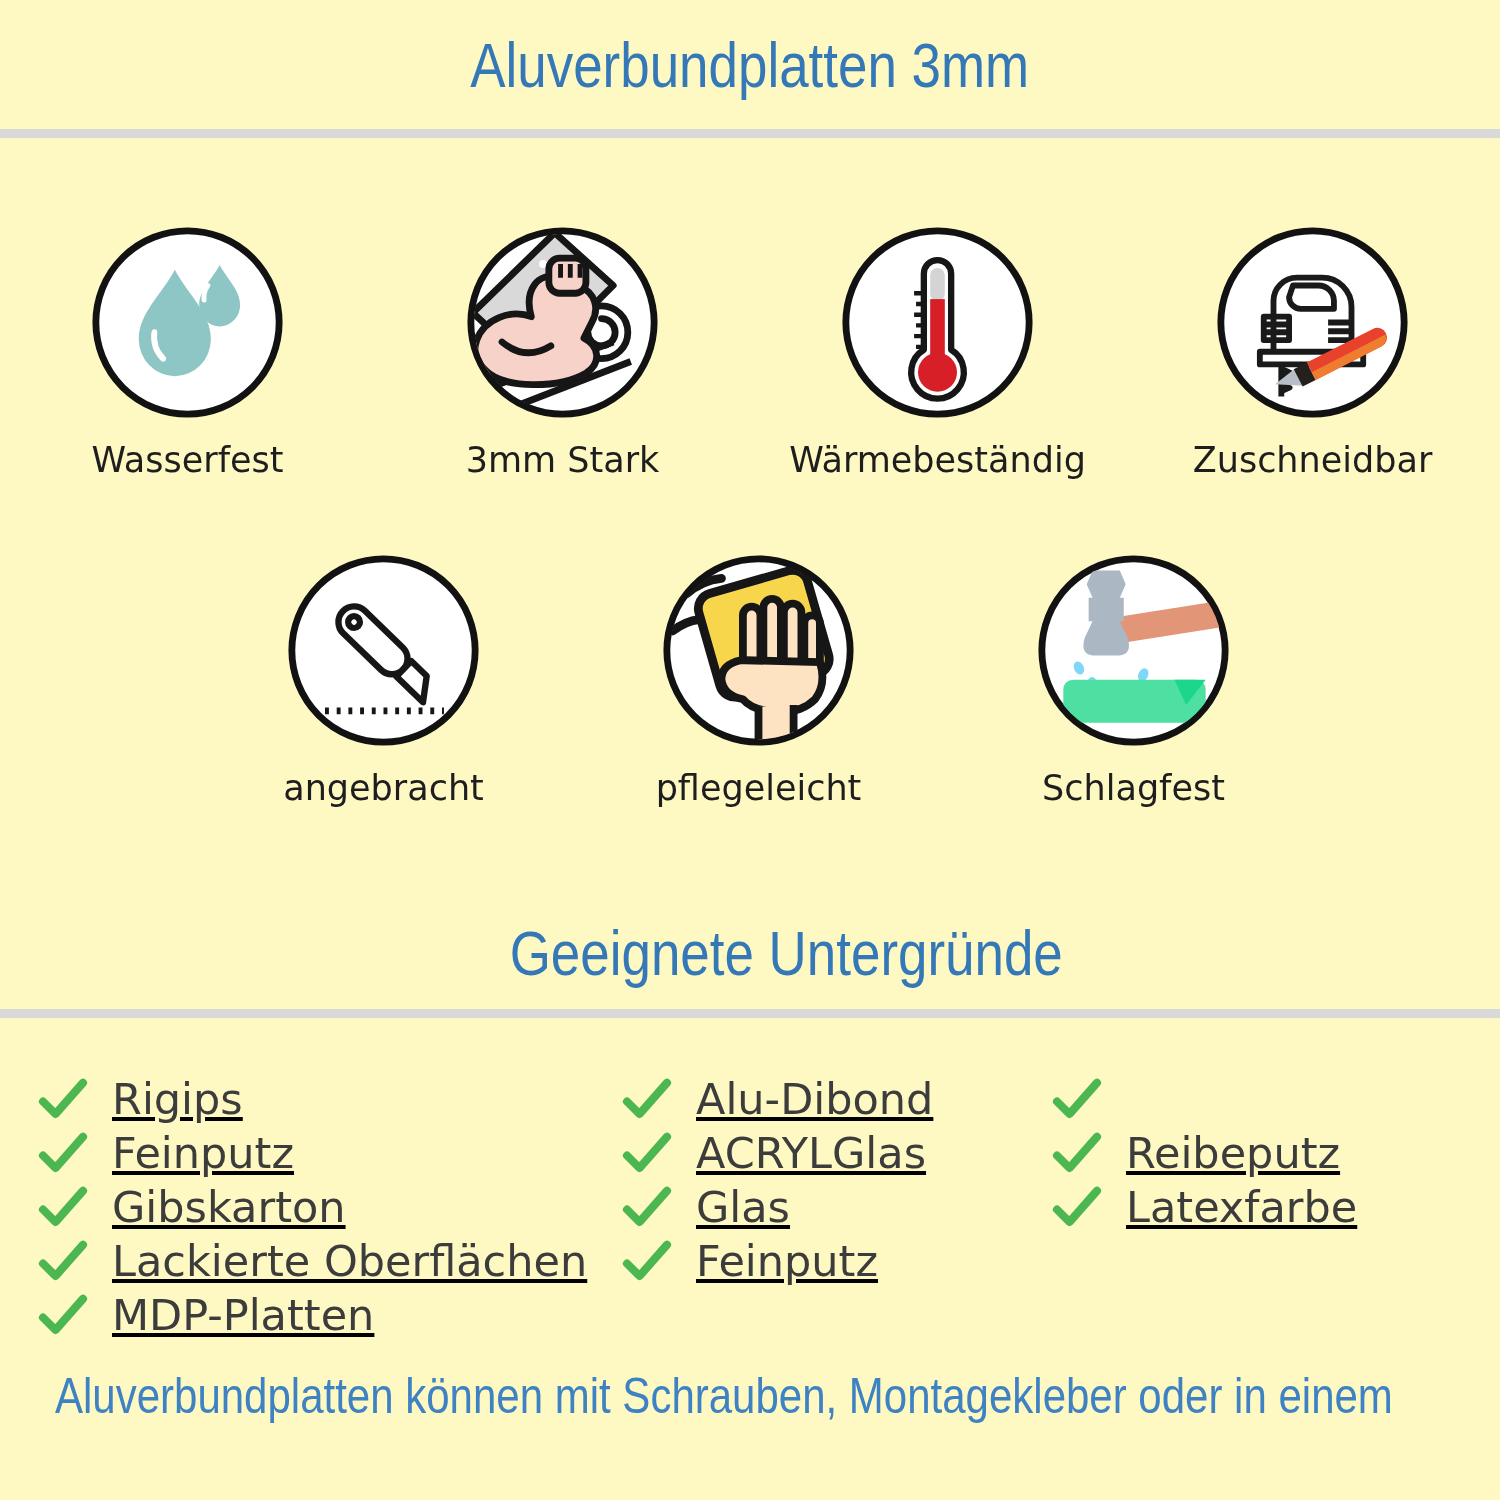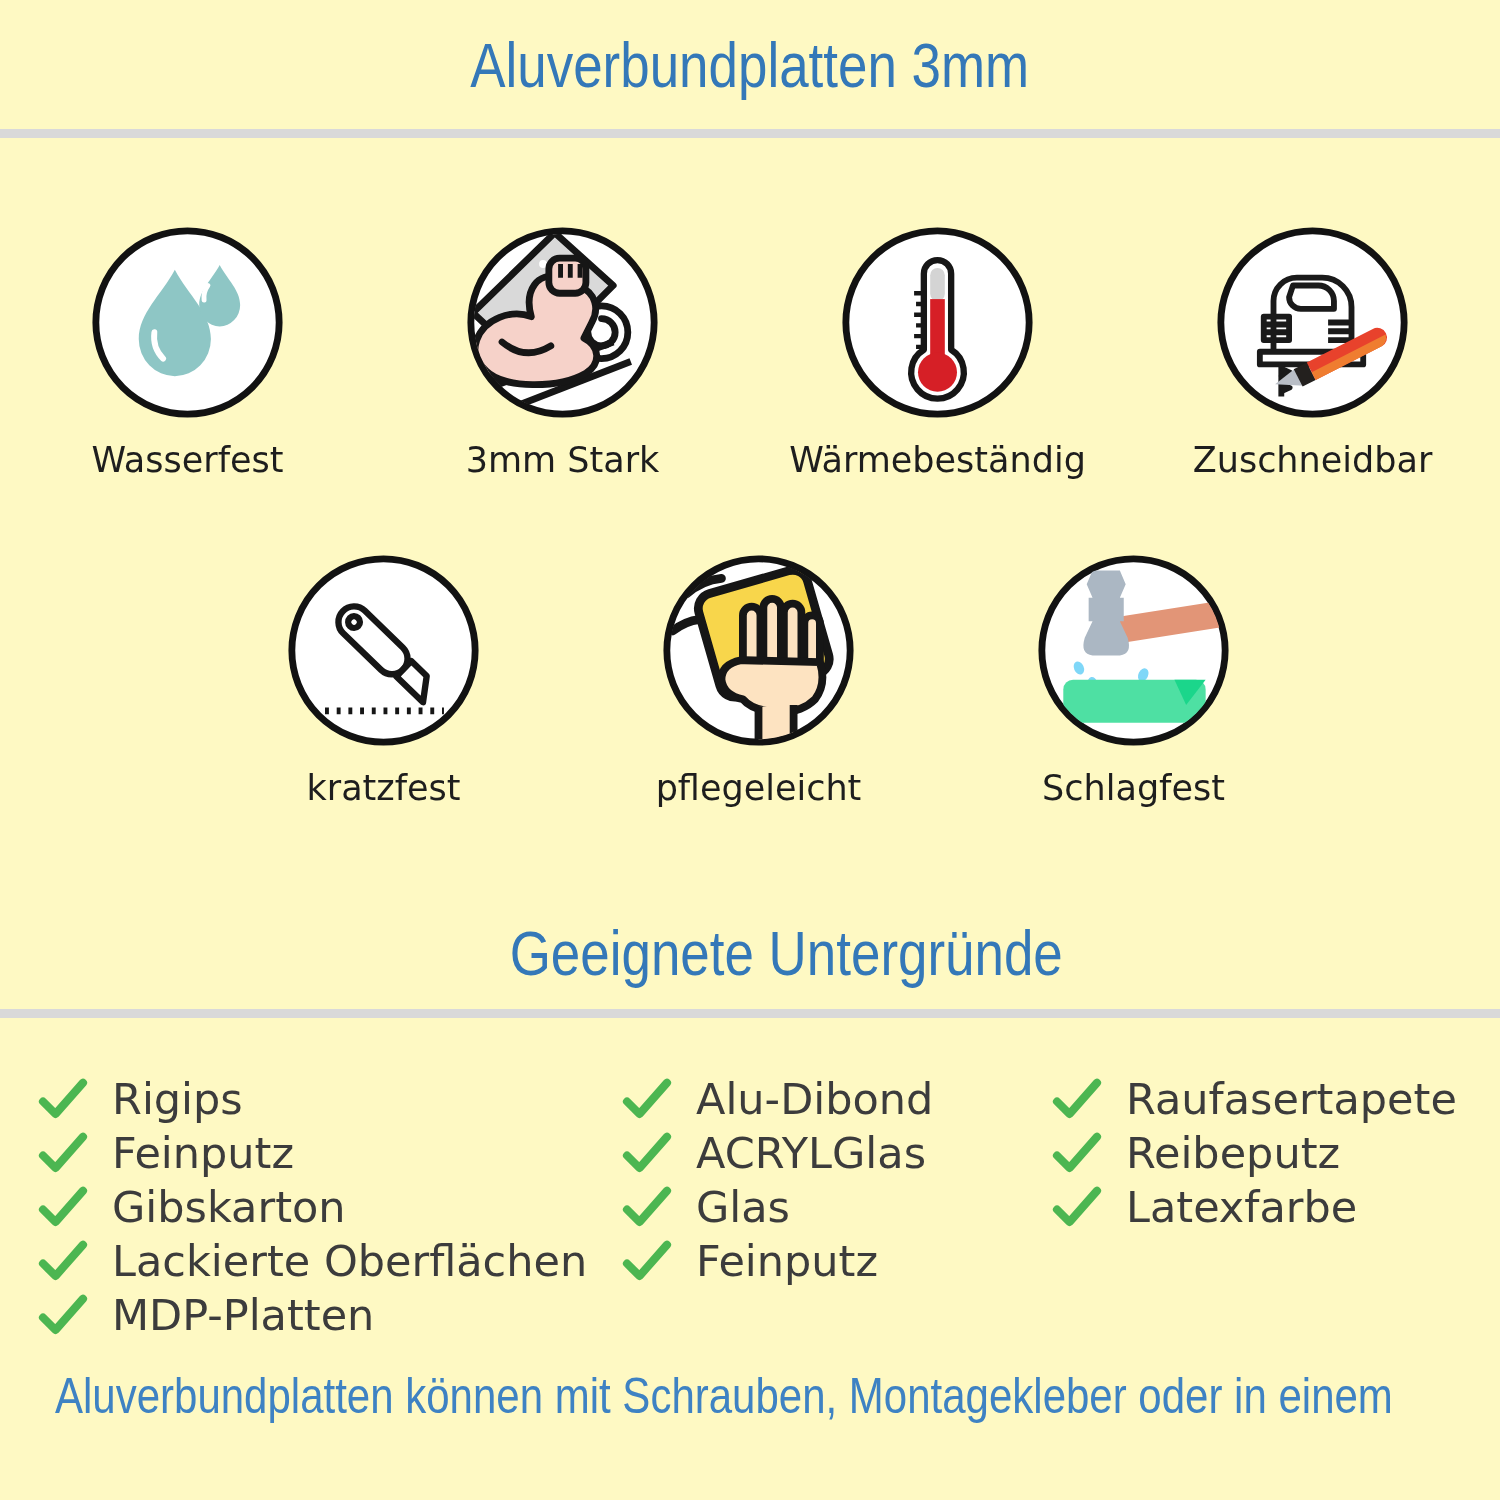--- a/index.html
+++ b/index.html
@@ -8,21 +8,21 @@
   .section-title{position:absolute;left:0;width:1500px;text-align:center;
         color:#3478b8;font-family:"Liberation Sans",sans-serif;font-weight:400;
         font-size:63px;line-height:70px;white-space:nowrap;}
   .condense{display:inline-block;transform:scaleX(0.84);}
   .divider{position:absolute;left:0;width:1500px;height:9px;background:#d9d9d9;}
   .icon-row{position:absolute;display:flex;}
   .icon-cell{width:375px;display:flex;flex-direction:column;align-items:center;}
   .icon-cell svg.feature-icon{width:195px;height:195px;display:block;}
   .feature-label{margin-top:19px;font-size:35px;line-height:42px;color:#1e1e1e;
         text-align:center;white-space:nowrap;}
-  .substrate-col{position:absolute;top:1072px;}
+  .substrate-col{position:absolute;top:1072px;text-decoration:underline;}
   .substrate-item{display:flex;align-items:center;height:54px;white-space:nowrap;}
   .substrate-item svg.check{width:50px;height:44px;flex:0 0 50px;margin-right:24px;}
   .substrate-label{font-size:43px;color:#3c3c3c;}
   .footer{position:absolute;left:55px;top:1372px;color:#3e82c3;
         font-family:"Liberation Sans",sans-serif;font-size:50px;line-height:49px;
         white-space:nowrap;}
   .footer .condense{transform-origin:left center;}
 </style>
 </head>
 <body>
@@ -121,21 +121,21 @@
     <div class="icon-cell">
       <svg class="feature-icon" viewBox="0 0 200 200">
         <circle cx="100" cy="100" r="94" fill="#fff" stroke="#121212" stroke-width="7"></circle>
         <g transform="rotate(44 100 100)" fill="#fff" stroke="#161616" stroke-width="6.5" stroke-linejoin="round">
           <rect x="42" y="84" width="86" height="32" rx="16"></rect>
           <circle cx="58" cy="100" r="6"></circle>
           <path d="M128 88 h22 l16 22 h-38 z"></path>
         </g>
         <path d="M40 162 H162" stroke="#161616" stroke-width="7" stroke-linecap="butt" stroke-dasharray="4 8" fill="none"></path>
       </svg>
-      <div class="feature-label">kratzfest</div>
+      <div class="feature-label">angebracht</div>
     </div>
 
     <div class="icon-cell">
       <svg class="feature-icon" viewBox="0 0 200 200">
         <defs>
             <clipPath id="cp6">
               <circle cx="100" cy="100" r="91"></circle>
             </clipPath>
           </defs>
         <circle cx="100" cy="100" r="94" fill="#fff" stroke="#121212" stroke-width="7"></circle>
@@ -249,21 +249,20 @@
         </svg>
       <span class="substrate-label">Feinputz</span>
     </div>
   </div>
 
   <div class="substrate-col" style="left:1052px;">
     <div class="substrate-item">
       <svg class="check" viewBox="0 0 40 34">
           <path d="M4 19 L14 29 L36 4" fill="none" stroke="#4cb651" stroke-width="6.5" stroke-linecap="round" stroke-linejoin="round"></path>
         </svg>
-      <span class="substrate-label">Raufasertapete</span>
     </div>
     <div class="substrate-item">
       <svg class="check" viewBox="0 0 40 34">
           <path d="M4 19 L14 29 L36 4" fill="none" stroke="#4cb651" stroke-width="6.5" stroke-linecap="round" stroke-linejoin="round"></path>
         </svg>
       <span class="substrate-label">Reibeputz</span>
     </div>
     <div class="substrate-item">
       <svg class="check" viewBox="0 0 40 34">
           <path d="M4 19 L14 29 L36 4" fill="none" stroke="#4cb651" stroke-width="6.5" stroke-linecap="round" stroke-linejoin="round"></path>

